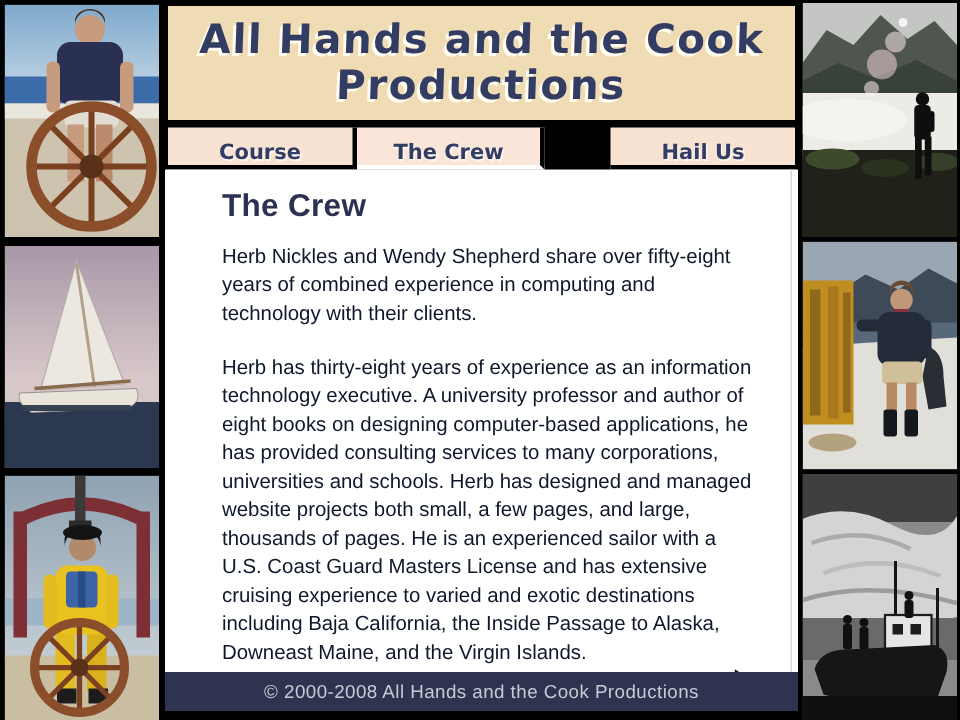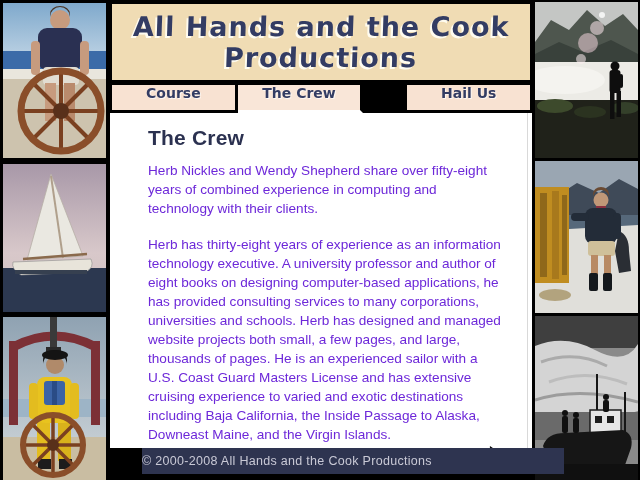--- a/index.html
+++ b/index.html
@@ -12,36 +12,36 @@
   #headerBox{position:absolute;left:110px;top:2px;width:422px;height:80px;
      background:#f0dcb4;border:2px solid #000;box-sizing:border-box;
      display:flex;flex-direction:column;align-items:center;justify-content:center;}
   .title-line{font-family:"DejaVu Sans",sans-serif;font-weight:bold;
      color:#333c63;font-size:27px;line-height:31px;letter-spacing:1px;
      text-shadow:-2px 2px 0 #fffcf0; transform:skewX(-2deg);}
   #nav{position:absolute;left:110px;top:82px;width:422px;height:31px;
      background:#000;display:flex;box-sizing:border-box;
      border-left:2px solid #000;border-right:2px solid #000;border-top:3px solid #000;}
   .tab{flex:1;background:#f8e2d2;border-right:3px solid #000;border-bottom:3px solid #000;
-     display:flex;align-items:flex-start;justify-content:center;cursor:pointer;
+     display:flex;align-items:flex-end;justify-content:center;cursor:pointer;
      font-family:"DejaVu Sans",sans-serif;font-weight:bold;font-size:14px;color:#333c63;
      text-shadow:1px 1px 0 rgba(255,255,255,.7); transform:skewX(0deg);}
   .tab:last-child{border-right:none;margin-left:44px;}
   .tab.active{background:#f9e6d8;border-bottom:3px solid #fff;}
   #content{position:absolute;left:110px;top:113px;width:422px;height:335px;
      background:#fff;box-sizing:border-box;padding:13px 30px 0 38px;}
   #content::after{content:"";position:absolute;top:0;right:4px;width:1px;height:100%;background:#d9d9d9;}
   #crewHeading{font-weight:bold;font-size:21px;color:#2b3150;margin:0 0 0 0;letter-spacing:.2px;}
-  .para{font-size:13.6px;line-height:19px;color:#6d28d9;width:358px;margin:11px 0 0 0;}
+  .para{font-size:13.6px;line-height:19px;color:#0f172a;width:358px;margin:11px 0 0 0;}
   .para + .para{margin-top:17px;}
   #moreRow{width:358px;display:flex;justify-content:flex-end;align-items:center;margin-top:1px;}
   #moreRow a{display:flex;align-items:center;gap:7px;text-decoration:none;cursor:pointer;}
   #moreLabel{font-family:"Liberation Serif",serif;font-weight:bold;font-size:18px;color:#0a0a0a;}
   #footer{position:absolute;left:110px;top:448px;width:422px;height:26px;background:#2e3450;
-     display:flex;align-items:center;justify-content:flex-start;margin-left:32px;}
+     display:flex;align-items:center;justify-content:center;}
   #footerText{font-size:12.5px;color:#c9c9d6;letter-spacing:.3px;}
 </style>
 </head>
 <body>
 
 <div id="page">
 
   <div class="photo" style="left:3px;top:3px;width:103px;height:155px;">
     <svg viewBox="0 0 103 155" preserveAspectRatio="none">
       <defs>

